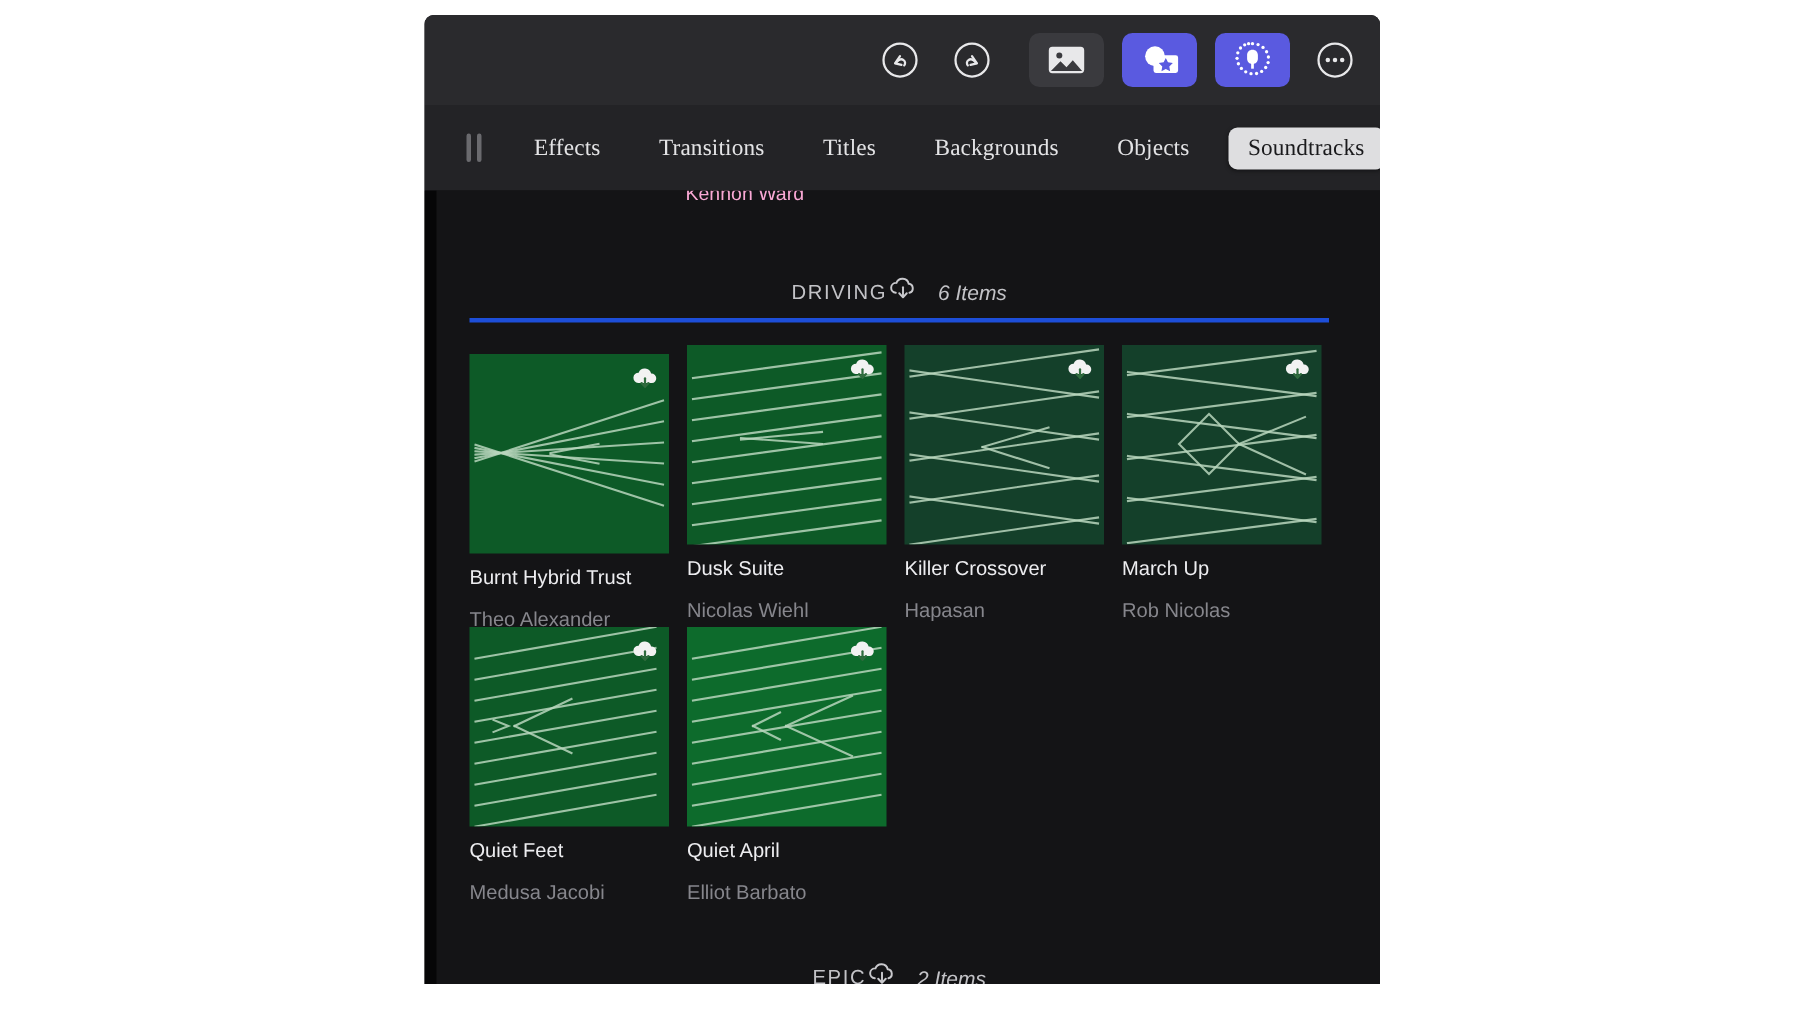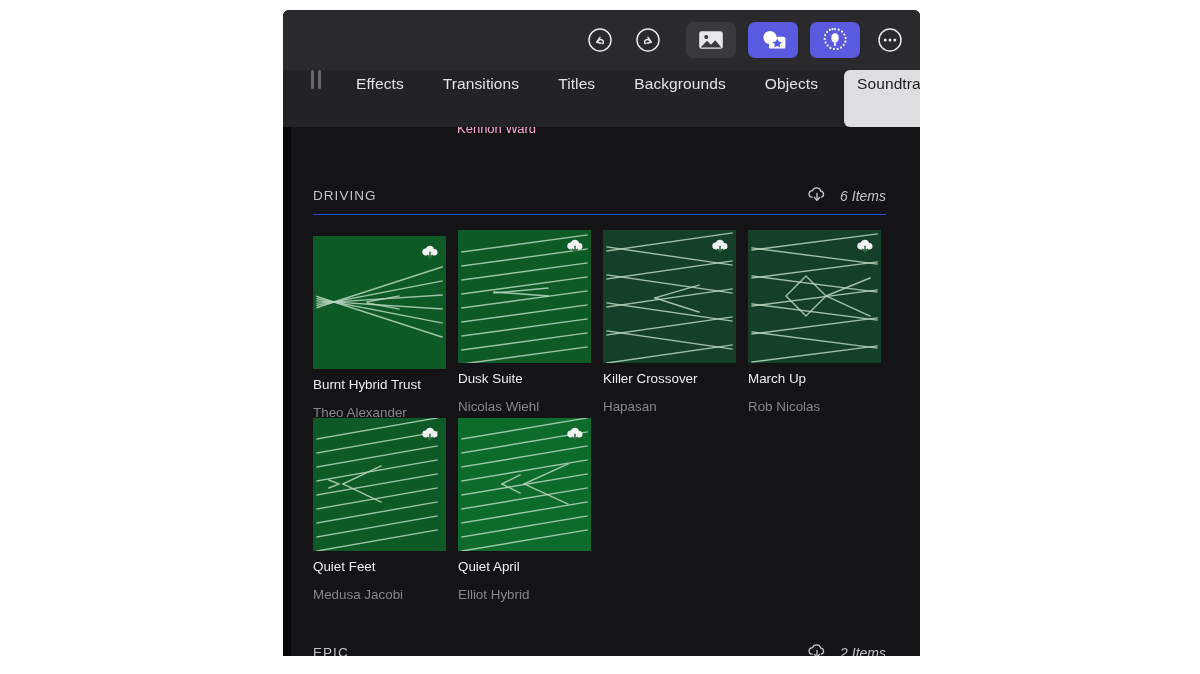--- a/index.html
+++ b/index.html
@@ -72,21 +72,23 @@
 
   
   .tabbar {
     position: absolute;
     left: 0;
     top: 60px;
     width: 637px;
     height: 57px;
     background: #232326;
     display: flex;
+    align-items: center;
     box-sizing: border-box;
+    font-family: Liberation Serif, serif;
   }
   .drag-handle {
     margin-left: 28px;
     margin-right: 22px;
     display: flex;
     gap: 4px;
     cursor: grab;
   }
   .drag-handle i {
     display: block;
@@ -155,22 +157,22 @@
   }
 
   
   .section-head {
     position: absolute;
     width: 573px;
     left: 22px;
     height: 38px;
     display: flex;
     align-items: center;
-    justify-content: space-between;
-    border-bottom: 1px solid #1d4ed8;
+    justify-content: center;
+    border-bottom: 3px solid #1d4ed8;
     box-sizing: border-box;
   }
   .section-title {
     font-size: 13.5px;
     letter-spacing: 1.05px;
     color: #c3c3c7;
     font-weight: 400;
   }
   .section-right {
     display: flex;
@@ -504,21 +506,21 @@
                   </svg>
             <span class="dl-badge">
     <svg width="20" height="20" viewBox="0 0 20 20">
       <path d="M5.4 13.4a3.5 3.5 0 0 1 0.35-6.98a4.4 4.4 0 0 1 8.35 0.6a3.2 3.2 0 0 1 0.5 6.38z" fill="#f2f2f2"></path>
       <path d="M10 10.2v5.3" stroke="#2f6b3e" stroke-width="1.5" stroke-linecap="round"></path>
       <path d="M7.7 13.4L10 15.9l2.3-2.5" fill="none" stroke="#2f6b3e" stroke-width="1.5" stroke-linecap="round" stroke-linejoin="round"></path>
     </svg>
                   </span>
           </div>
           <div class="track-title">Quiet April</div>
-          <div class="track-artist">Elliot Hybrid</div>
+          <div class="track-artist">Elliot Barbato</div>
         </div>
             </div>
             <div class="section-head" style="top:507px">
       <div class="section-title">EPIC</div>
       <div class="section-right">
         <span>
     <svg width="22" height="20" viewBox="0 0 22 20">
       <path d="M6.2 13.2a3.3 3.3 0 0 1 0.4-6.6a4.3 4.3 0 0 1 8.2 0.55a3.1 3.1 0 0 1 0.5 6.05" fill="none" stroke="#c9c9cd" stroke-width="1.3" stroke-linecap="round"></path>
       <path d="M11 9.5v6.4" stroke="#c9c9cd" stroke-width="1.3" stroke-linecap="round"></path>
       <path d="M8.5 13.5L11 16.2l2.5-2.7" fill="none" stroke="#c9c9cd" stroke-width="1.3" stroke-linecap="round" stroke-linejoin="round"></path>

